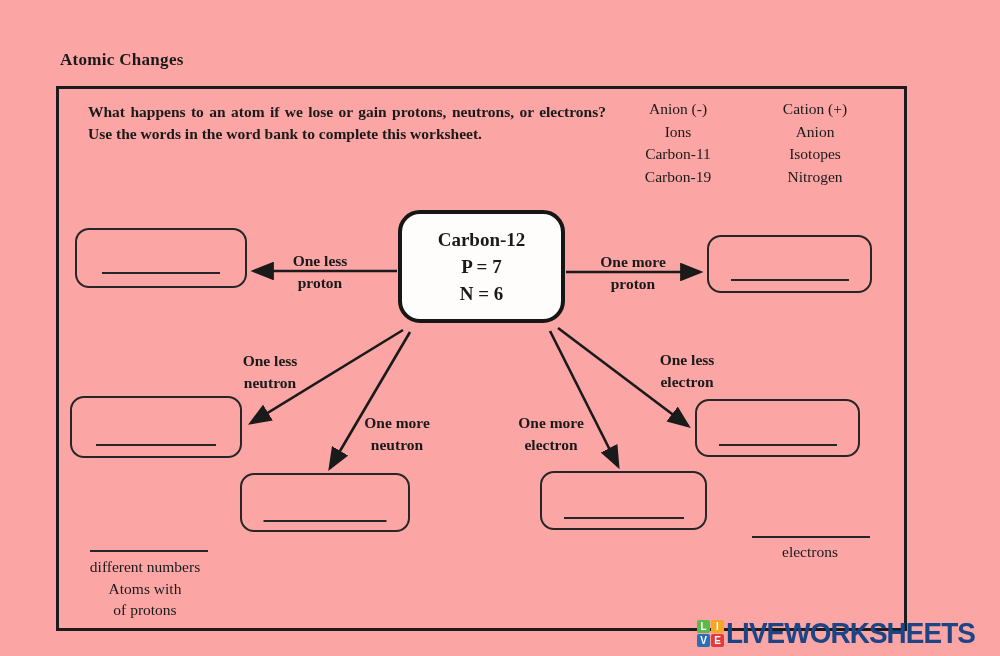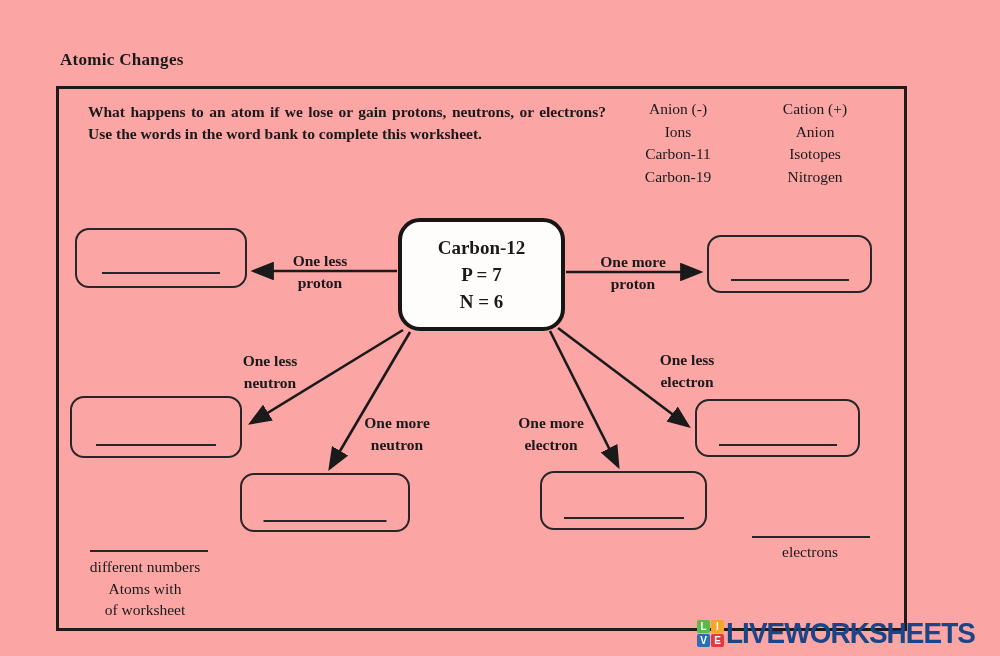--- a/index.html
+++ b/index.html
@@ -46,21 +46,21 @@
   .wb-col-1 { left: 623px; }
   .wb-col-2 { left: 760px; }
   .arrows-svg {
     position: absolute;
     left: 0; top: 0;
     width: 1000px; height: 656px;
     pointer-events: none;
   }
   .center-box {
     position: absolute;
-    left: 398px; top: 218px;
+    left: 398px; top: 210px;
     width: 167px; height: 113px;
     border: 4.5px solid #161616;
     border-radius: 22px;
     background: #fefdfc;
     text-align: center;
     font-weight: bold;
     font-size: 19px;
     line-height: 27px;
     padding-top: 12px;
   }
@@ -235,21 +235,21 @@
   </div>
   <div class="albl lbl-less-electron">
     <span>One less</span>
     <span>electron</span>
   </div>
 
   <div class="cap-line cap-line-left"></div>
   <div class="caption caption-left">
     <span>different numbers</span>
     <span>Atoms with</span>
-    <span>of worksheet</span>
+    <span>of protons</span>
   </div>
   <div class="cap-line cap-line-right"></div>
   <div class="caption caption-right">
     <span>electrons</span>
   </div>
 
   <div class="logo-tiles">
     <div class="tile" style="background: rgb(92, 185, 71);">L</div>
     <div class="tile" style="background: rgb(245, 166, 35);">I</div>
     <div class="tile" style="background: rgb(42, 109, 184);">V</div>

